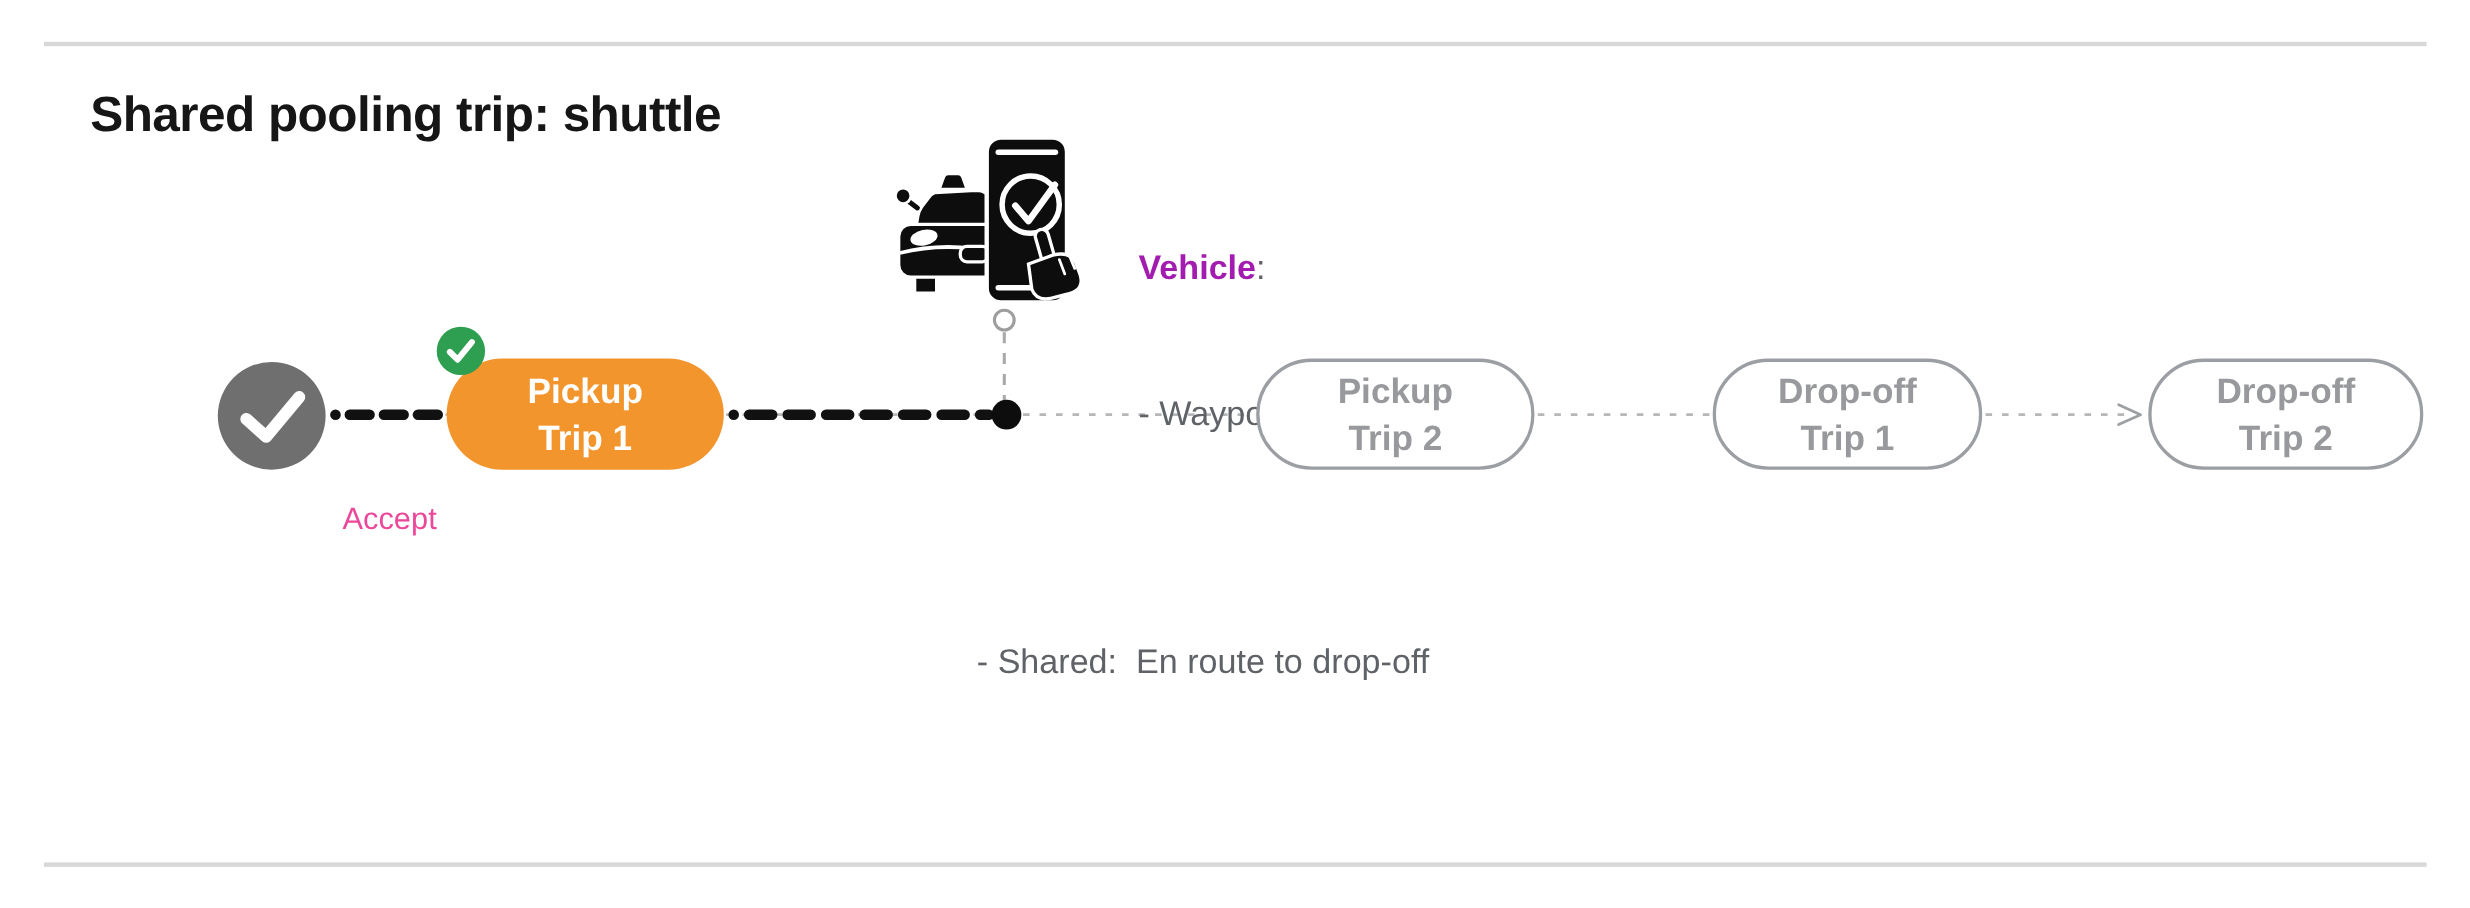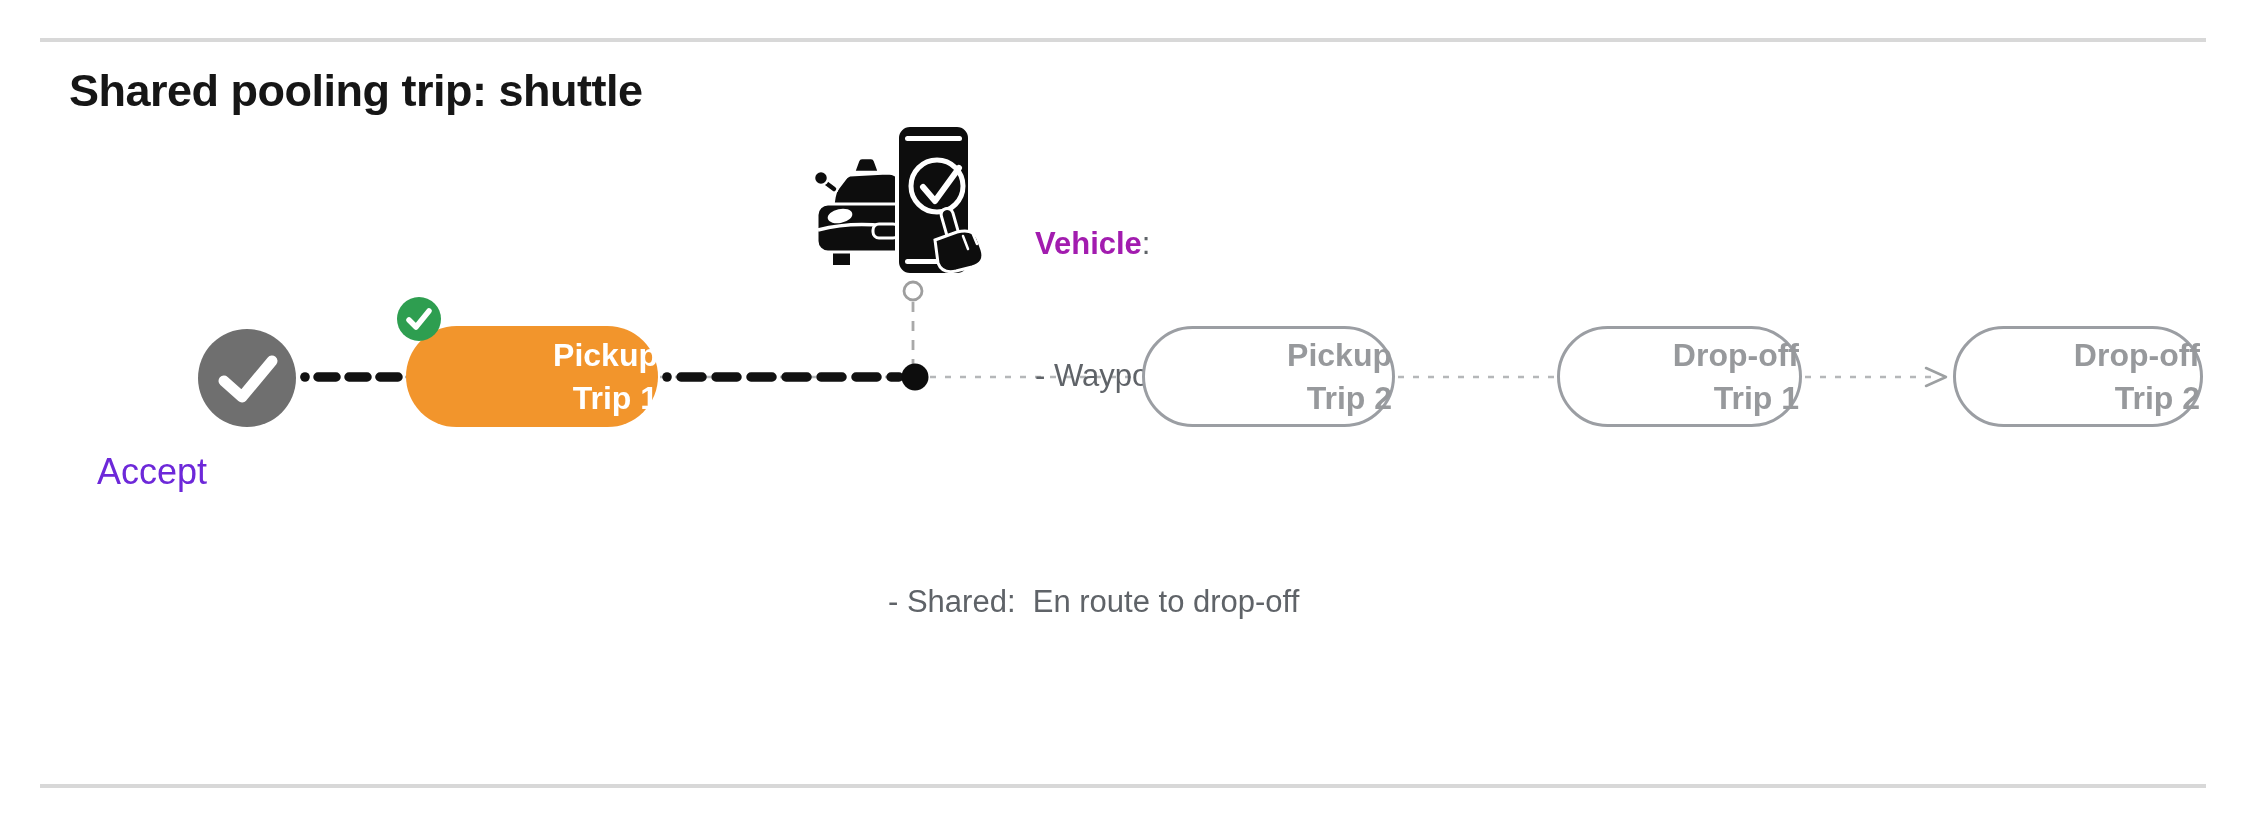--- a/index.html
+++ b/index.html
@@ -15,41 +15,41 @@
   }
   html,body{margin:0;padding:0;background:#fff;}
   .stage{
     position:relative;width:2245px;height:825px;background:#ffffff;overflow:hidden;
     font-family:"Liberation Sans", sans-serif;
   }
   .divider{position:absolute;left:40px;width:2166px;height:4px;background:var(--divider);}
   .divider.top{top:38px;}
   .divider.bottom{top:784px;}
   .page-title{
-    position:absolute;left:66px;top:62px;margin:3px;
+    position:absolute;left:66px;top:62px;margin:16px;
     font-size:45px;font-weight:700;color:#161616;letter-spacing:-0.5px;
   }
   .connector-layer{position:absolute;left:0;top:0;width:2245px;height:825px;pointer-events:none;}
   .vehicle-icon{position:absolute;left:813px;top:120px;width:172px;height:160px;}
   .vehicle-info{
     position:absolute;left:1035px;top:134px;
     font-size:31px;line-height:44px;color:var(--text-gray);white-space:pre-wrap;
   }
   .vehicle-info b,.trip-info b{font-weight:700;color:#a21caf;}
   .start-node{
     position:absolute;left:198px;top:329px;width:98px;height:98px;border-radius:50%;
     background:var(--done-gray);display:flex;align-items:center;justify-content:center;
   }
   .start-label{
-    position:absolute;left:97px;top:450px;width:300px;text-align:left;
-    font-size:36px;line-height:44px;color:#6d28d9;
+    position:absolute;left:97px;top:450px;width:300px;text-align:right;
+    font-size:28px;line-height:44px;color:#ec4899;
   }
   .pill{
     position:absolute;top:326px;height:101px;border-radius:52px;
-    display:flex;flex-direction:column;align-items:flex-end;justify-content:center;
+    display:flex;flex-direction:column;align-items:center;justify-content:center;
     font-size:32px;font-weight:700;line-height:43px;box-sizing:border-box;
   }
   .pill-active{left:406px;width:252px;background:var(--orange);color:#ffffff;border:none;}
   .pill-pending{background:#ffffff;border:3px solid var(--pend-border);color:var(--pend-text);}
   .pill-p2{left:1142px;width:253px;}
   .pill-p3{left:1557px;width:245px;}
   .pill-p4{left:1953px;width:250px;}
   .badge{
     position:absolute;left:-9px;top:-29px;width:44px;height:44px;border-radius:50%;
     background:var(--green);display:flex;align-items:center;justify-content:center;

